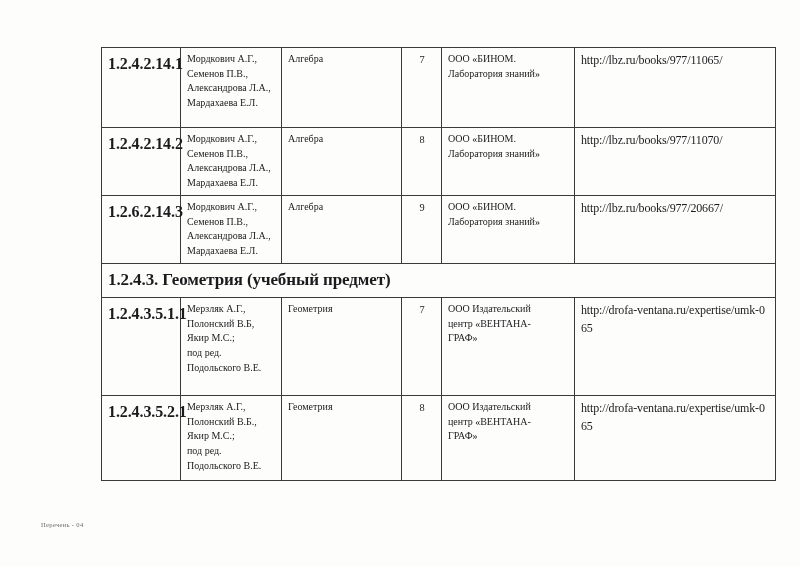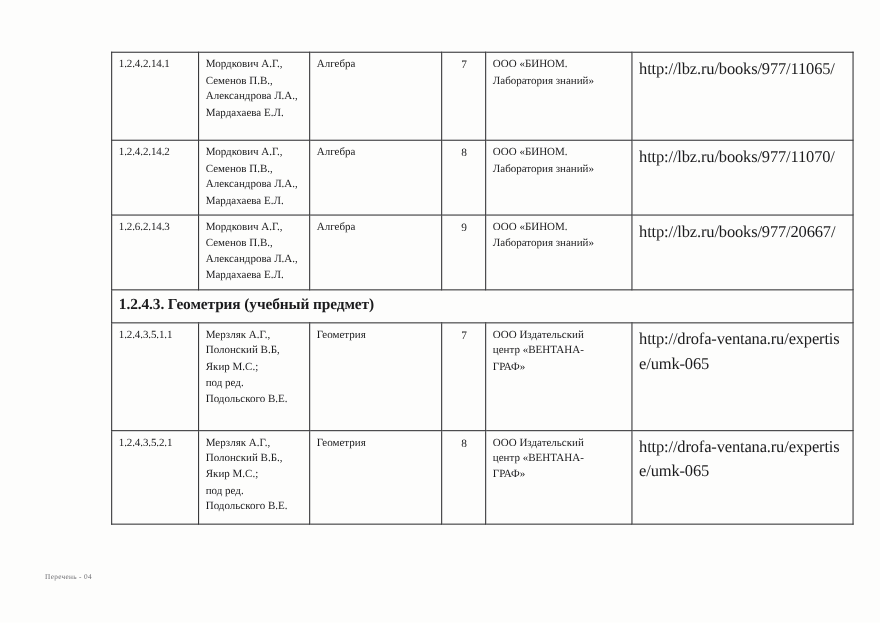--- a/index.html
+++ b/index.html
@@ -59,43 +59,43 @@
 
   
   col.c-code    { width: 79px; }
   col.c-authors { width: 101px; }
   col.c-subject { width: 120px; }
   col.c-grade   { width: 40px; }
   col.c-pub     { width: 133px; }
   col.c-url     { width: 201px; }
 
   td.code {
-    font-weight: normal;
-    font-size: 10px;
+    font-weight: bold;
+    font-size: 16px;
     white-space: nowrap;
     letter-spacing: -0.1px;
   }
   td.grade {
     text-align: center;
   }
   td.url {
-    font-size: 15px;
+    font-size: 12px;
     letter-spacing: -0.15px;
     word-break: break-all;
   }
   td.subject, td.pub, td.authors {
     font-size: 10px;
   }
 
   .ln { display: block; }
 
   
   td.section {
     font-weight: bold;
-    font-size: 14px;
+    font-size: 17px;
     padding: 5px 5px 6px 6px;
     letter-spacing: -0.1px;
   }
 
   .footer {
     position: absolute;
     left: 41px;
     top: 521px;
     font-size: 6.6px;
     color: #6e6e72;

